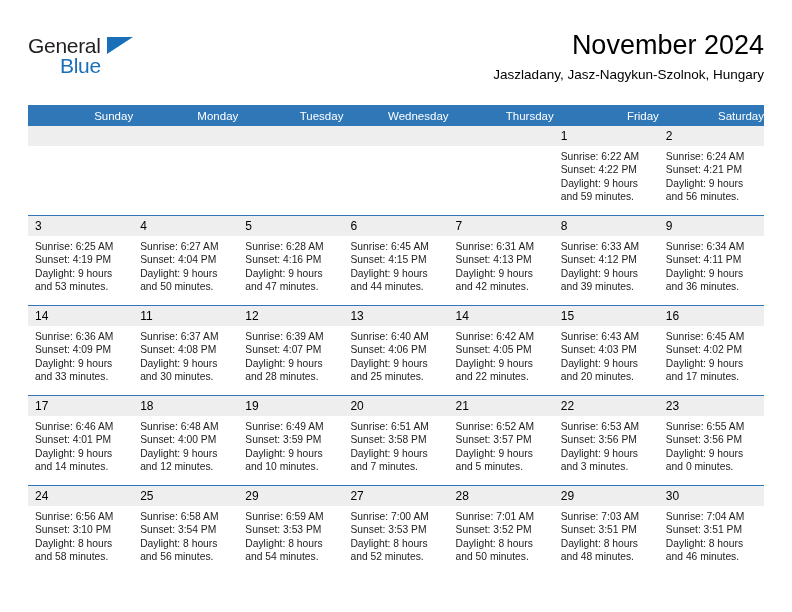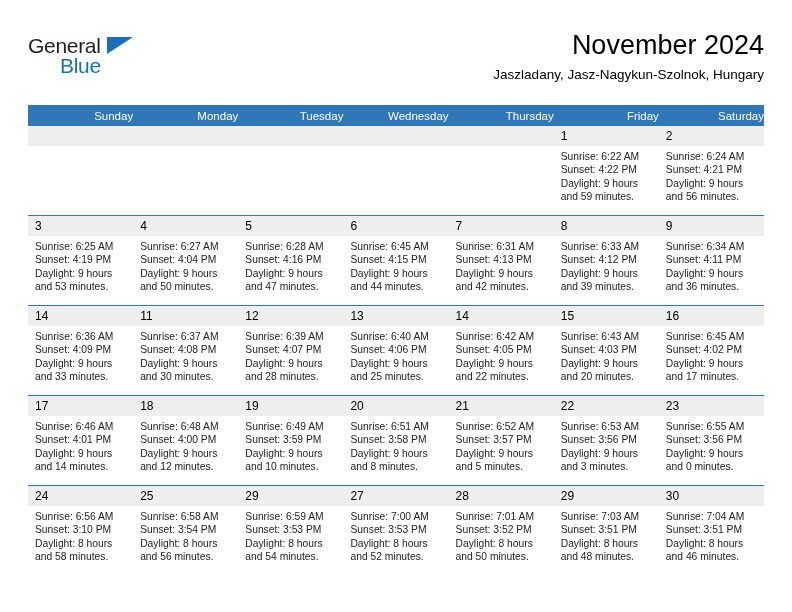--- a/index.html
+++ b/index.html
@@ -364,21 +364,21 @@
               <div>Daylight: 9 hours</div>
               <div>and 10 minutes.</div>
             </div>
           </td>
           <td>
             <div class="daynum">20</div>
             <div class="cellbody">
               <div>Sunrise: 6:51 AM</div>
               <div>Sunset: 3:58 PM</div>
               <div>Daylight: 9 hours</div>
-              <div>and 8 minutes.</div>
+              <div>and 7 minutes.</div>
             </div>
           </td>
           <td>
             <div class="daynum">21</div>
             <div class="cellbody">
               <div>Sunrise: 6:52 AM</div>
               <div>Sunset: 3:57 PM</div>
               <div>Daylight: 9 hours</div>
               <div>and 5 minutes.</div>
             </div>

